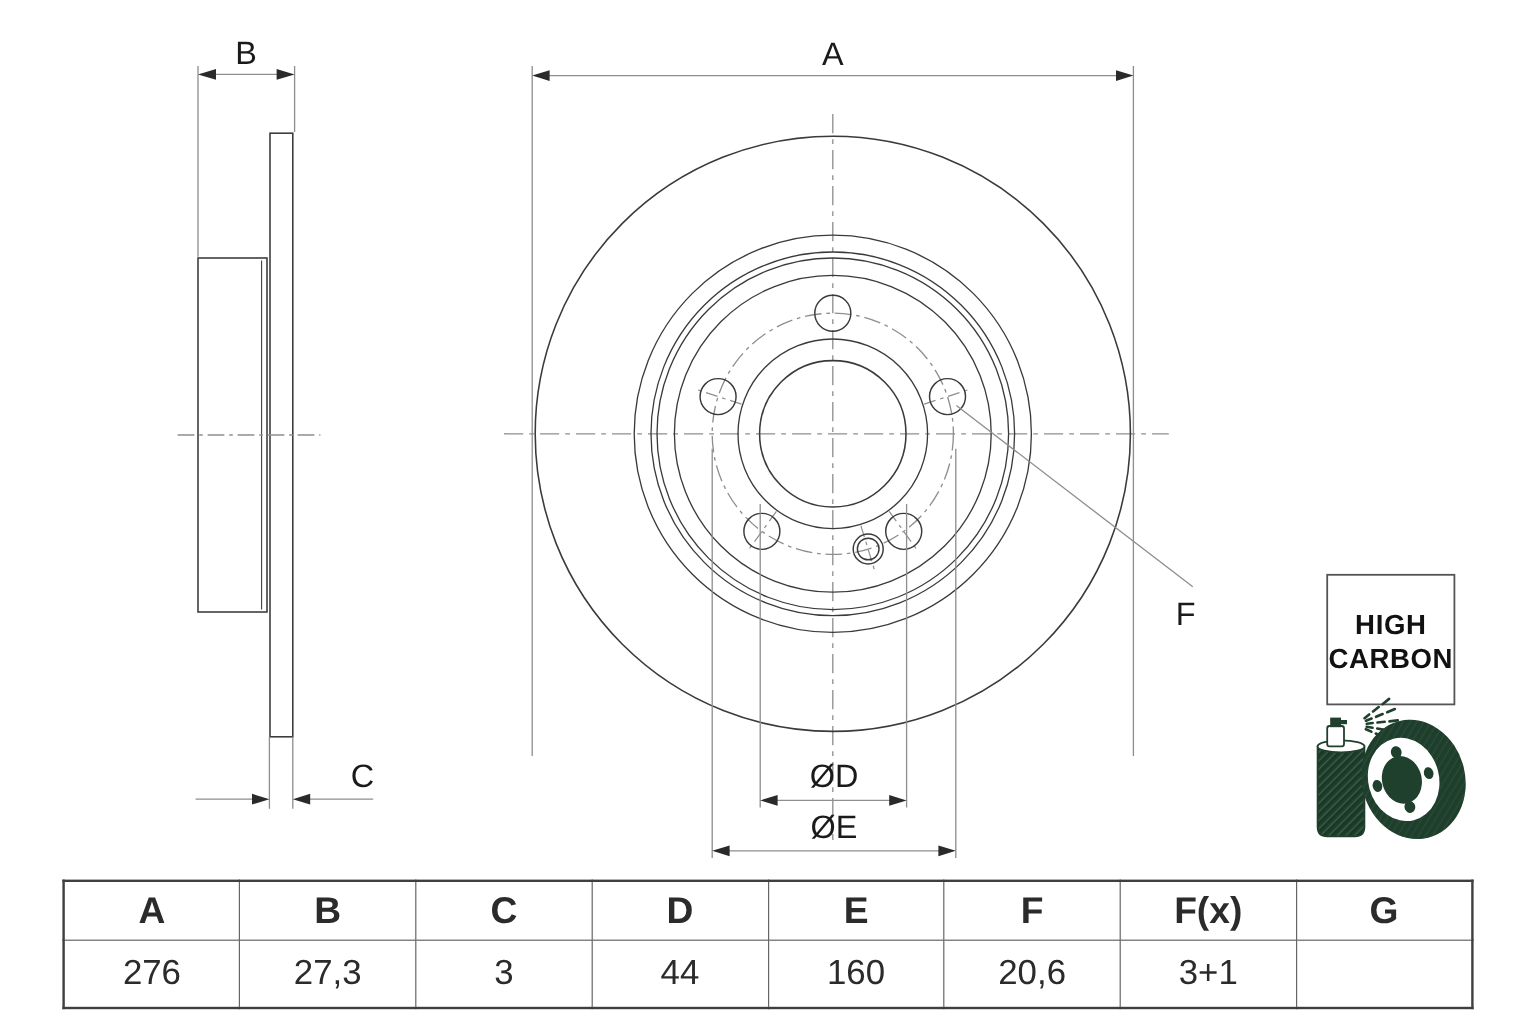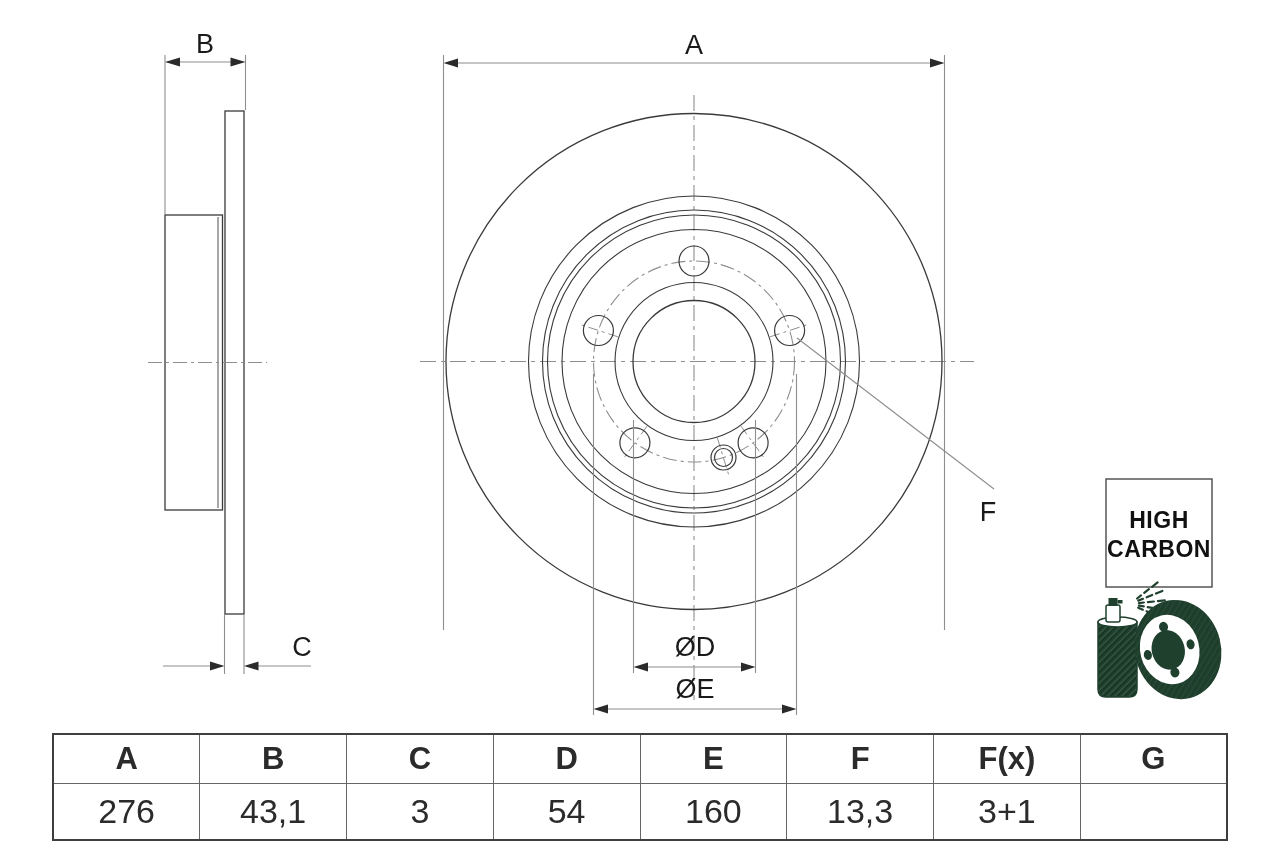--- a/index.html
+++ b/index.html
@@ -5,21 +5,21 @@
   html,body{margin:0;padding:0;background:#ffffff;}
   body{width:1280px;height:853px;position:relative;font-family:"Liberation Sans",sans-serif;overflow:hidden;}
   .stage{position:absolute;left:0;top:0;width:1280px;height:730px;}
   svg text{font-family:"Liberation Sans",sans-serif;}
   .dim-label{font-size:27px;fill:#1a1a1a;}
   .badge-text{font-weight:bold;fill:#111;font-size:23px;letter-spacing:.5px;}
   table.spec{position:absolute;left:52px;top:733px;width:1176px;border-collapse:collapse;table-layout:fixed;background:#fff;}
   table.spec th,table.spec td{border:1px solid #666;text-align:center;vertical-align:middle;color:#2b2b2b;padding:0;}
   table.spec{border:2px solid #3f3f3f;}
   table.spec th{height:48px;font-size:31px;font-weight:bold;}
-  table.spec td{height:55px;font-size:34px;font-weight:normal;}
+  table.spec td{height:55px;font-size:29px;font-weight:normal;}
 </style>
 </head>
 <body>
 
 <div class="stage">
 <svg width="1280" height="730" viewBox="0 0 1280 730">
   <defs>
     <pattern id="hatch" width="5" height="5" patternUnits="userSpaceOnUse" patternTransform="rotate(45)">
       <rect width="5" height="5" fill="#20402e"></rect>
       <line x1="0" y1="0" x2="0" y2="5" stroke="#50705c" stroke-width="1.1"></line>
@@ -186,22 +186,22 @@
     <th>B</th>
     <th>C</th>
     <th>D</th>
     <th>E</th>
     <th>F</th>
     <th>F(x)</th>
     <th>G</th>
   </tr>
   <tr>
     <td>276</td>
-    <td>43,1</td>
+    <td>27,3</td>
     <td>3</td>
-    <td>54</td>
+    <td>44</td>
     <td>160</td>
-    <td>13,3</td>
+    <td>20,6</td>
     <td>3+1</td>
     <td></td>
   </tr>
 </tbody>
   </table>
 
 </body></html>

